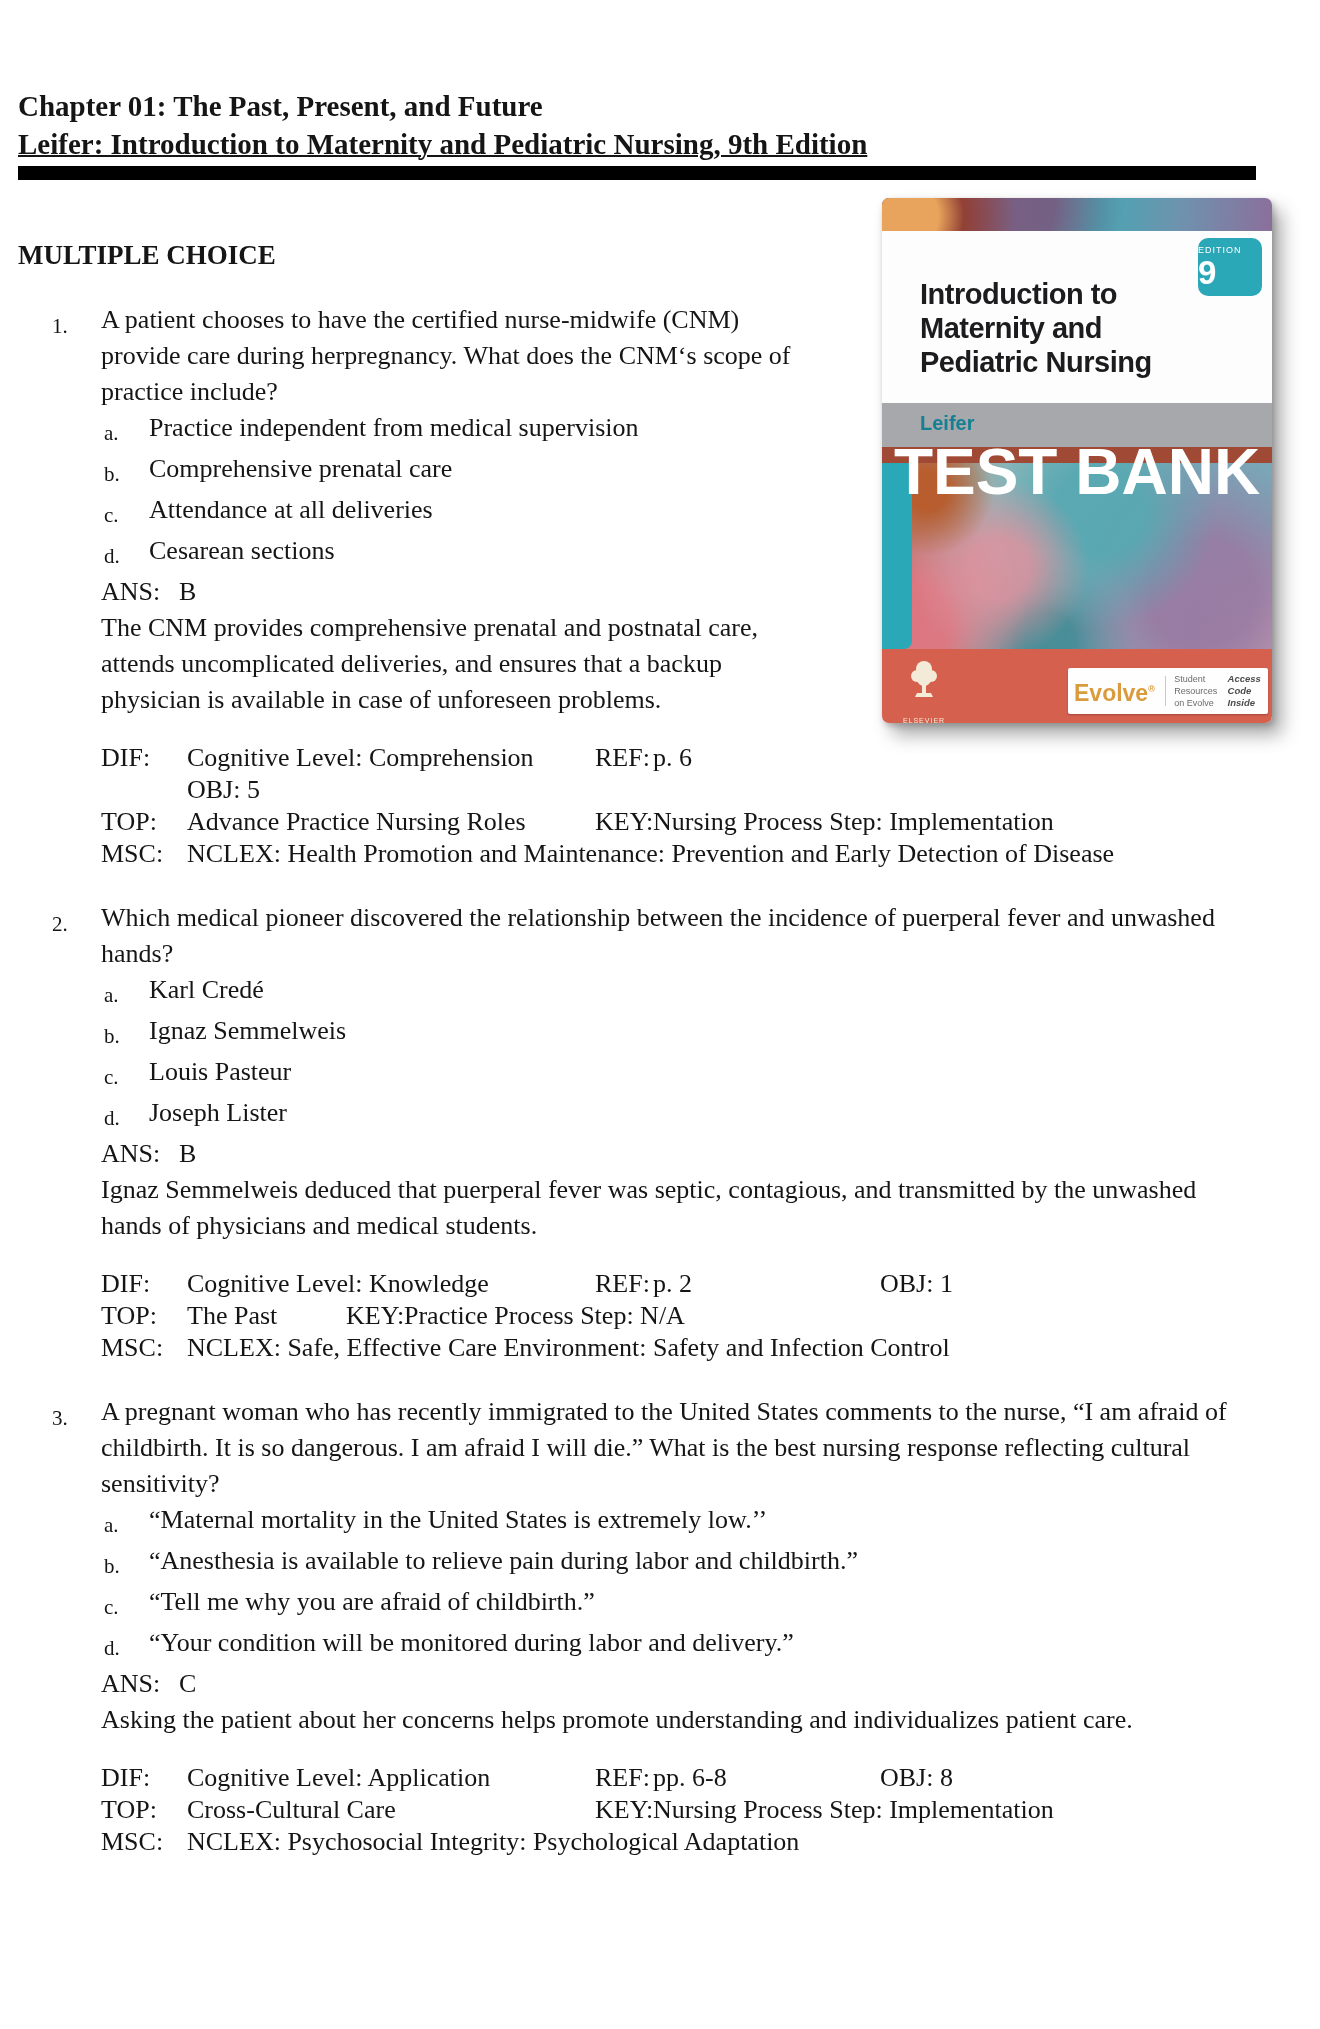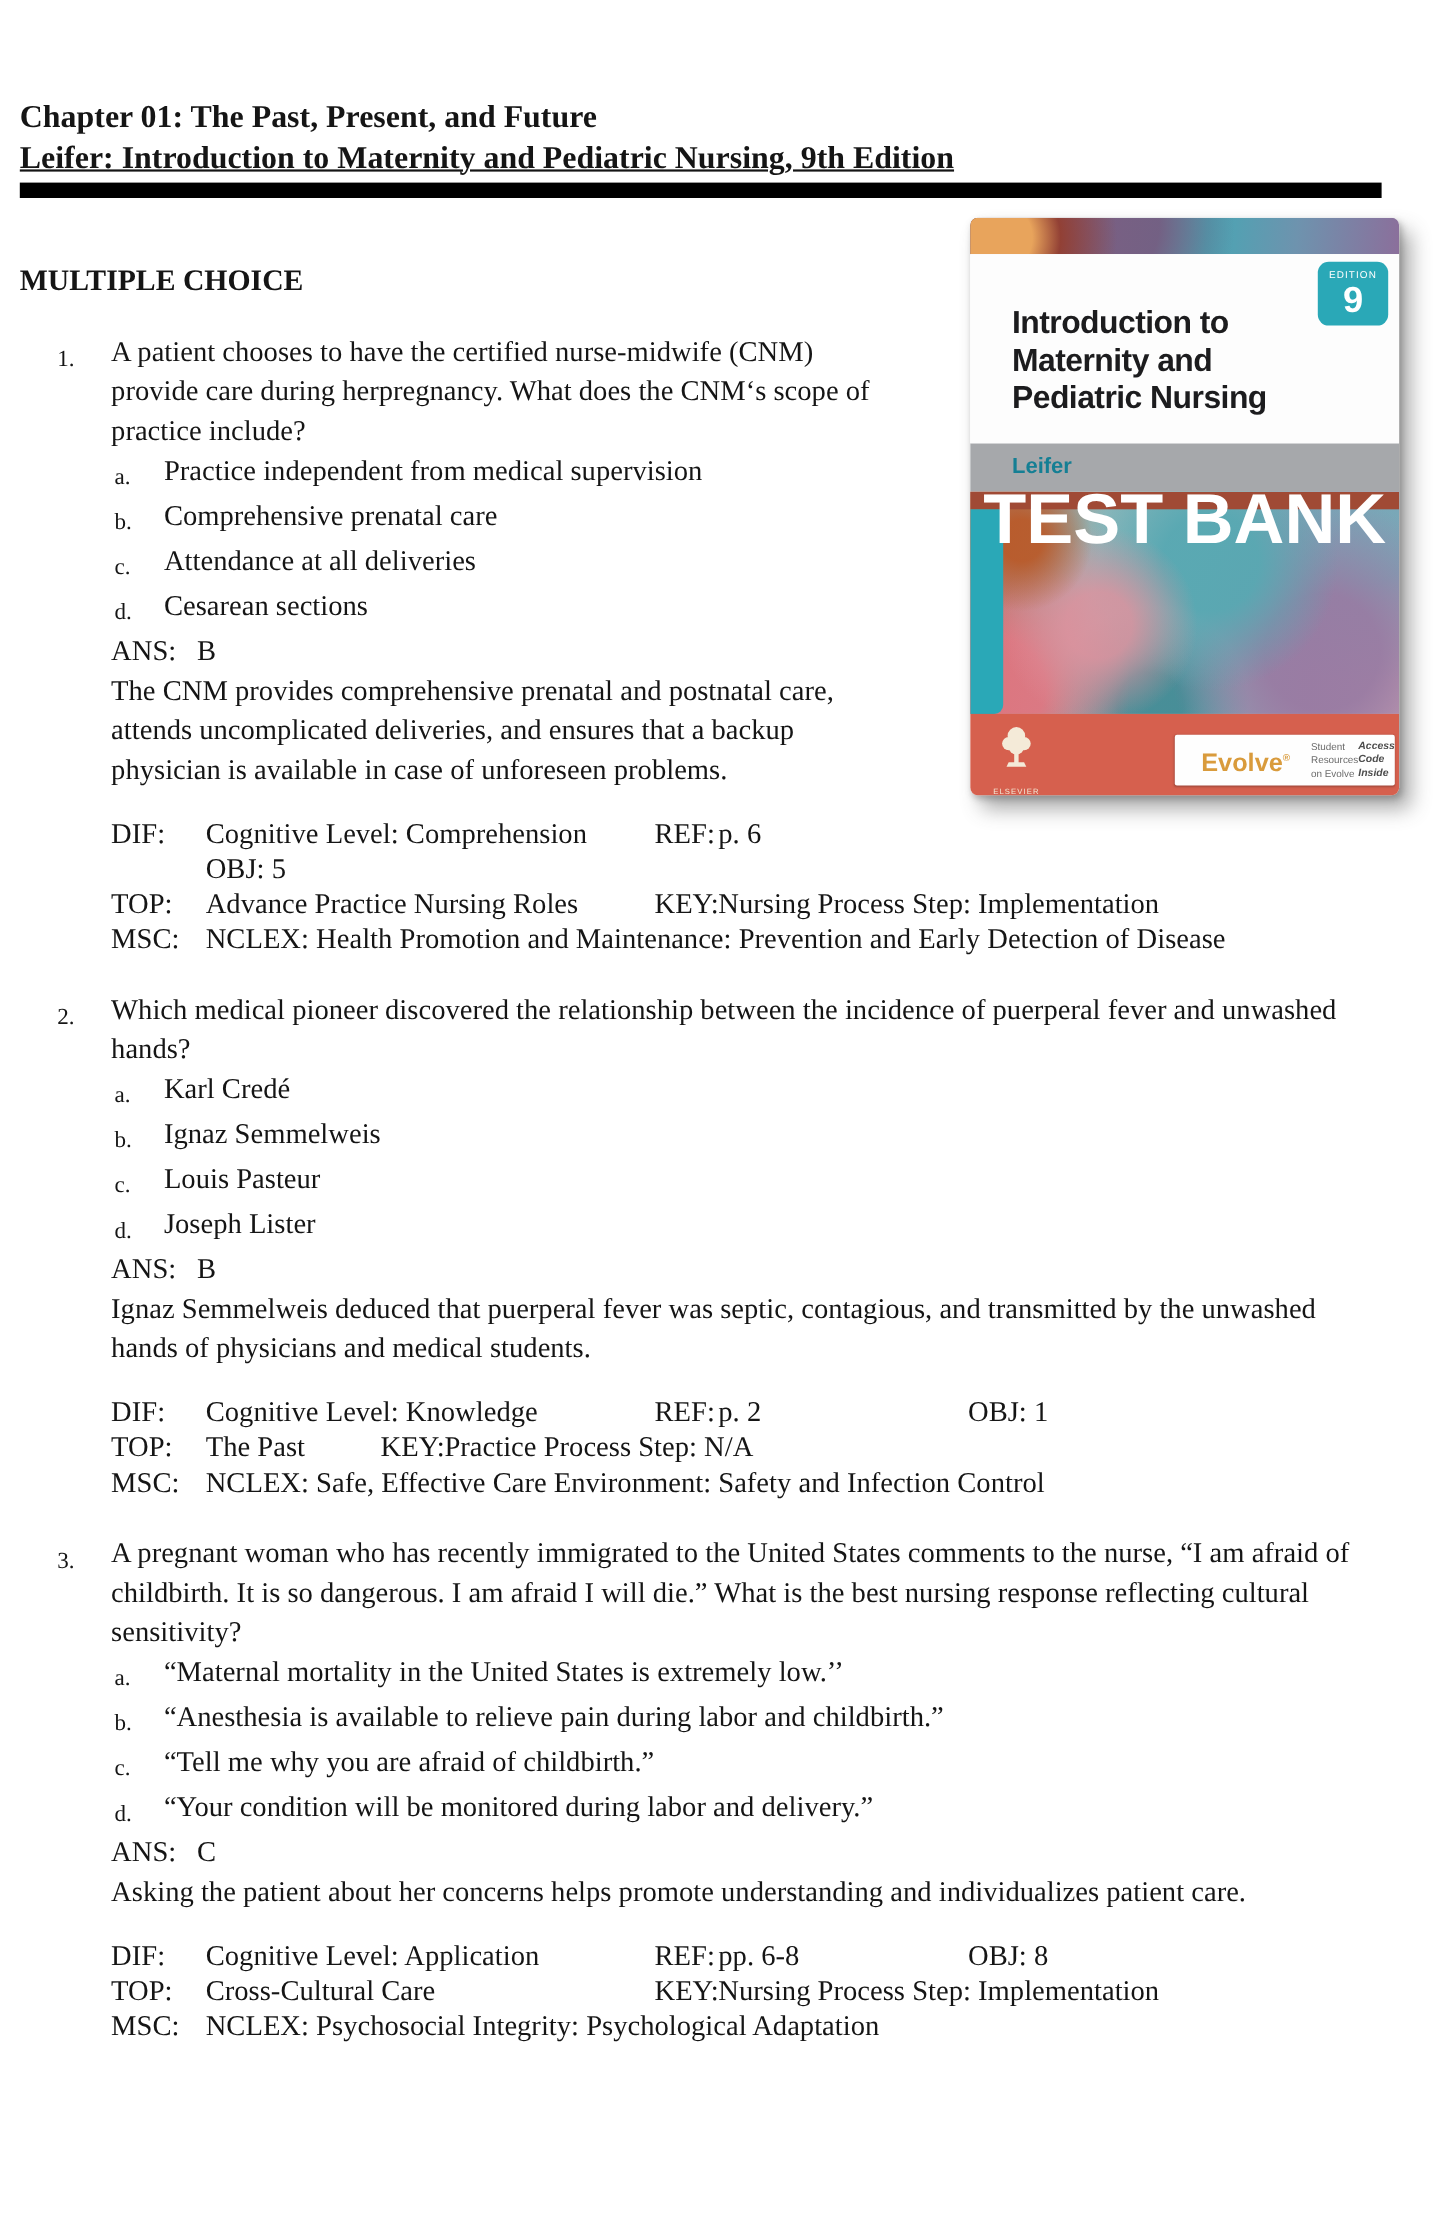--- a/index.html
+++ b/index.html
@@ -28,21 +28,21 @@
   .cover-topband {
     height: 33px; width: 100%;
     background:
       radial-gradient(circle at 6% 55%, #e8a45c 0 9%, rgba(150,60,40,.85) 16%, rgba(150,60,40,0) 30%),
       radial-gradient(circle at 30% 20%, rgba(120,80,120,.8) 0 20%, rgba(120,80,120,0) 45%),
       linear-gradient(95deg, #5e3038 0%, #8a6a92 14%, #7a9fb0 32%, #48a6b4 55%, #6e93ae 76%, #8b6f9b 100%);
   }
   .cover-white { position: relative; height: 172px; background: #fdfdfd; }
   .edition-badge {
     position: absolute; top: 7px; right: 10px; width: 64px; height: 58px;
-    background: #2aa8b7; border-radius: 10px; color: #fff; text-align: center;
+    background: #2aa8b7; border-radius: 10px; color: #fff; text-align: left;
     padding-top: 7px;
   }
   .edition-badge .ed-word { display: block; font-size: 9px; letter-spacing: 1px; line-height: 10px; }
   .edition-badge .ed-num { display: block; font-size: 33px; font-weight: bold; line-height: 36px; }
   .cover-title { padding: 46px 0 0 38px; font-weight: bold; font-size: 29px; line-height: 34px; color: #1c1c1e; letter-spacing: -0.5px; }
   .cover-grayband { height: 44px; background: #a6a8ab; padding-left: 38px; }
   .cover-grayband .author { font-weight: bold; font-size: 20px; line-height: 32px; color: #157f94; }
   .cover-art {
     position: relative; height: 202px; overflow: hidden;
     background:
@@ -64,21 +64,21 @@
   }
   .cover-redband { position: relative; height: 85px; background: #d6604e; }
   .elsevier { position: absolute; left: 16px; top: 10px; width: 52px; text-align: center; color: #f4ead8; }
   .elsevier svg { display: block; margin: 0 auto; }
   .elsevier .pub-name { display: block; font-size: 7px; letter-spacing: 1px; margin-top: 2px; }
   .evolve-box {
     position: absolute; left: 186px; right: 4px; top: 19px; height: 46px;
     background: #fefefe; border-radius: 2px; display: flex; align-items: center;
     box-shadow: 0 1px 2px rgba(0,0,0,.25);
   }
-  .evolve-brand { color: #d99b3c; font-size: 23px; font-weight: bold; padding-left: 24px; }
+  .evolve-brand { color: #d99b3c; font-size: 23px; font-weight: bold; padding-left: 6px; }
   .evolve-brand sup { font-size: 9px; }
   .evolve-divider { width: 1px; height: 30px; background: #c9c9c9; margin: 0 9px 0 10px; }
   .evolve-lines { display: flex; justify-content: center; }
   .evolve-lines .ev1 { font-size: 9px; color: #6b6b6b; line-height: 12px; }
   .evolve-lines .ev2 { font-size: 9.5px; color: #4c4c4c; font-weight: bold; font-style: italic; line-height: 12px; }
 
   
   .mc-heading { margin: 58px 0 30px 18px; font-weight: bold; font-size: 27px; line-height: 34px; }
   .question { position: relative; padding-left: 101px; }
   .question + .question { margin-top: 30px; }

